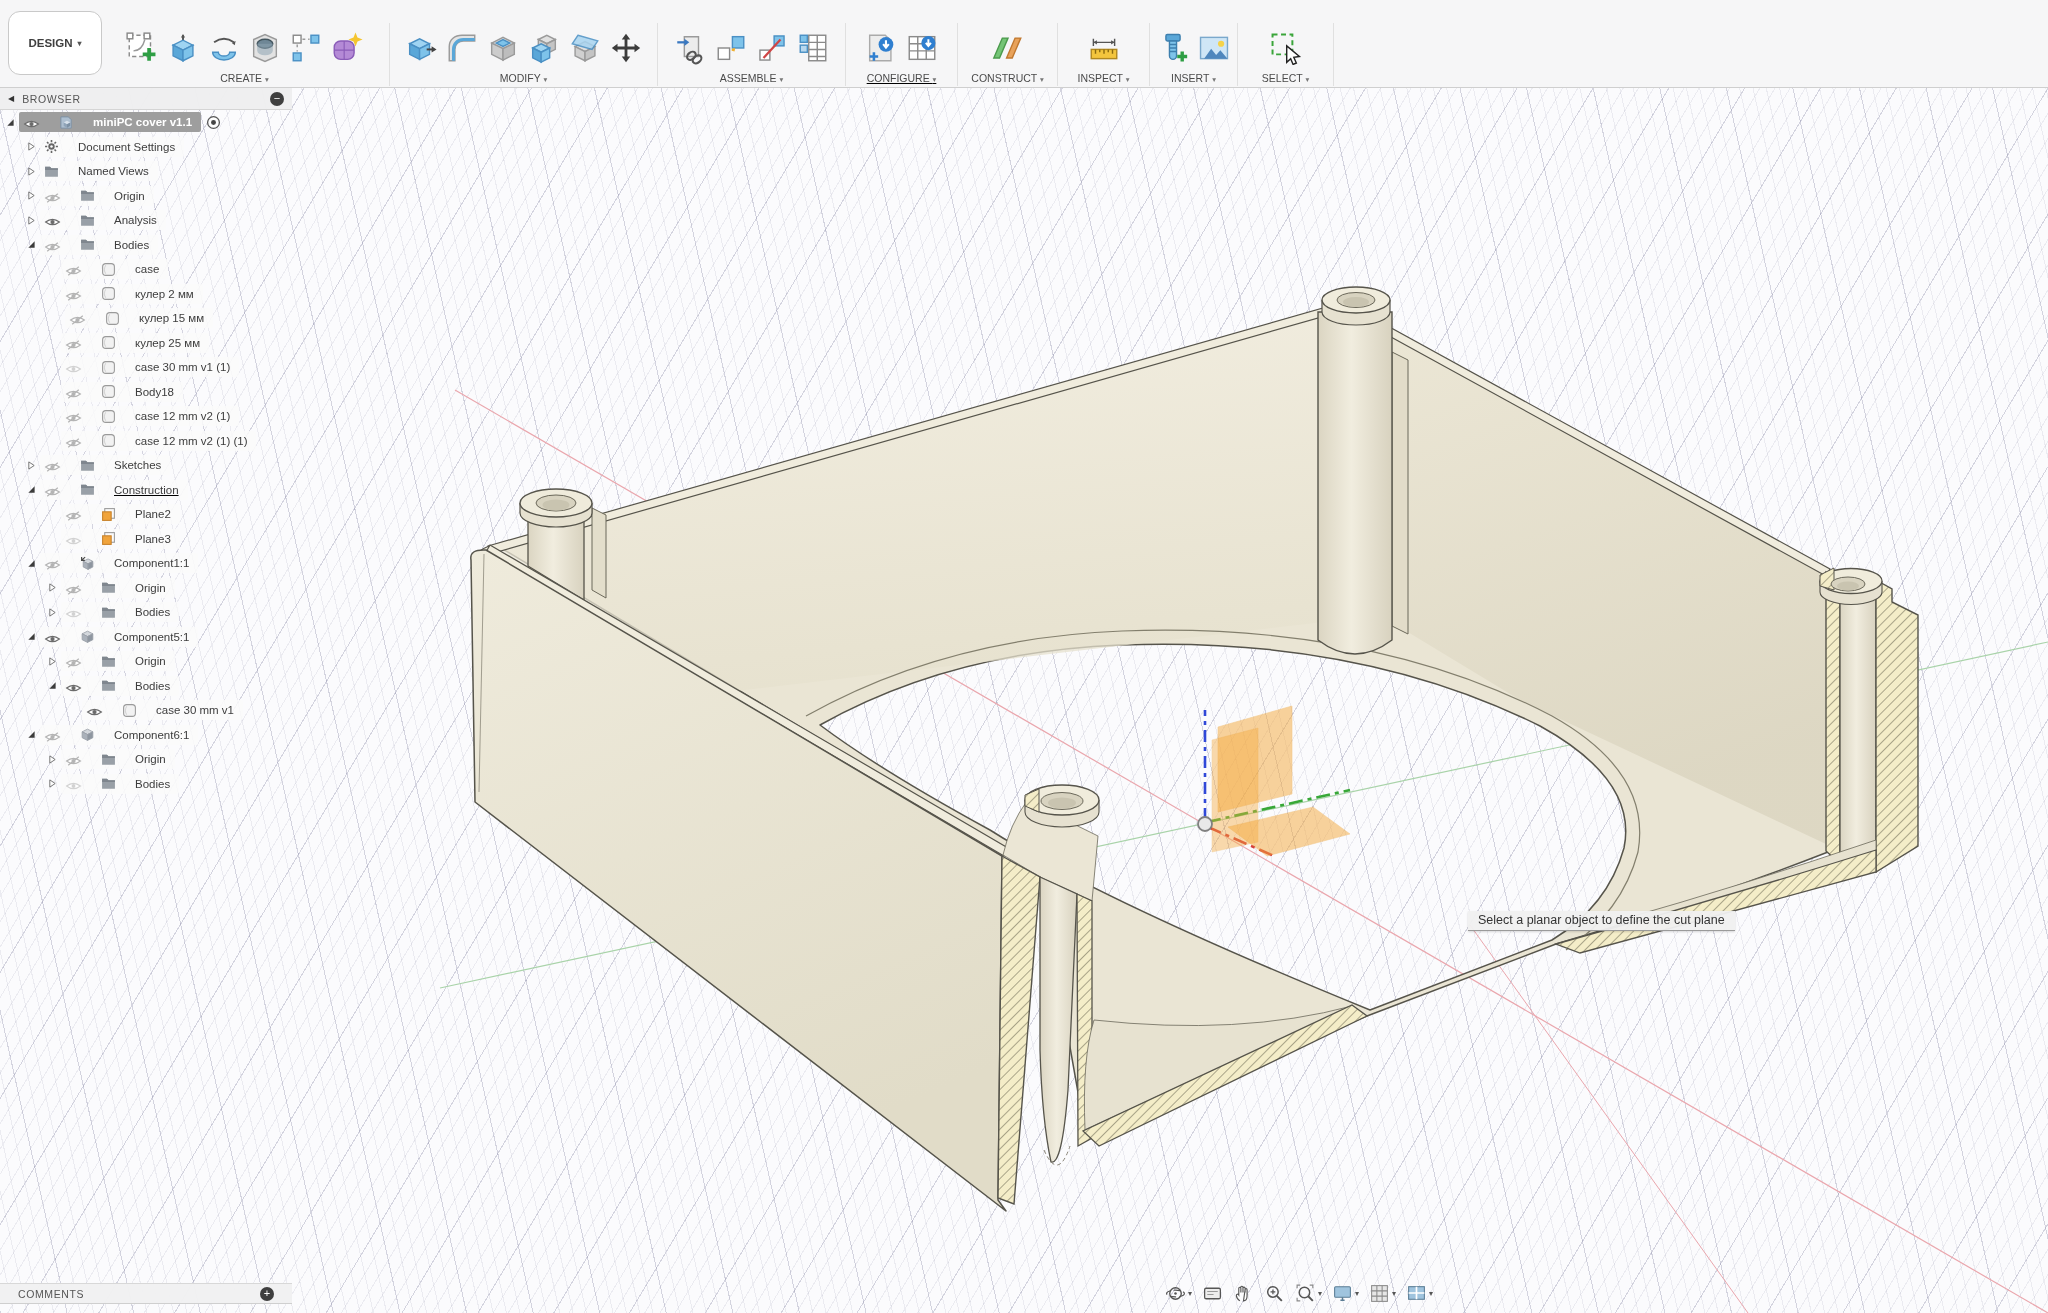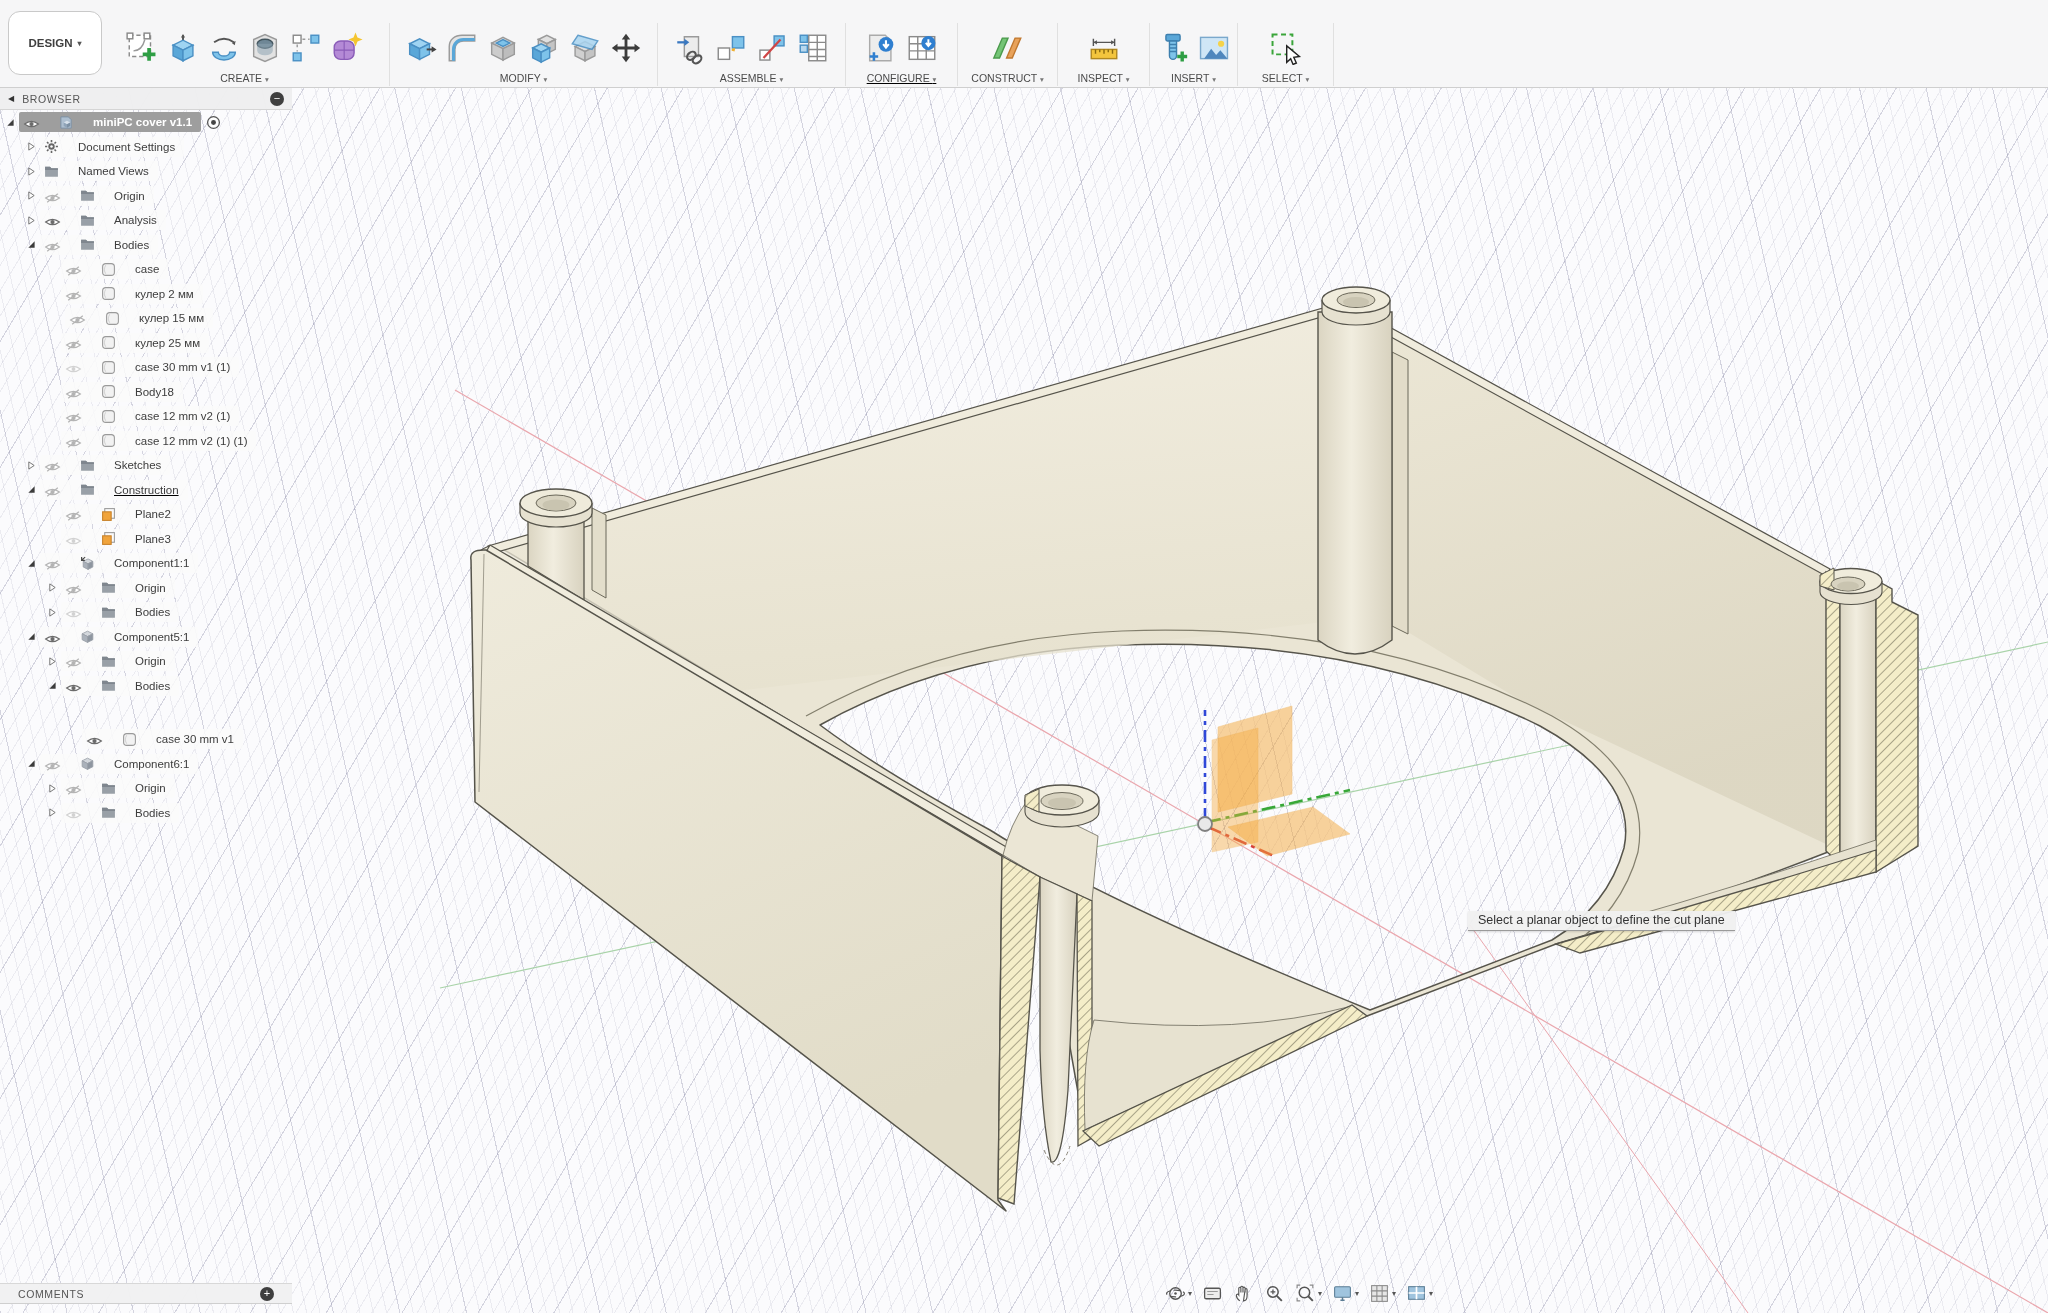--- a/index.html
+++ b/index.html
@@ -820,21 +820,21 @@
               <path d="M1.5 5.5Q8 .5 14.5 5.5 8 10.5 1.5 5.5Z" fill="#fff" stroke="#6b6b6b" stroke-width="1.1"></path>
               <circle cx="8" cy="5.5" r="2" fill="#6b6b6b"></circle>
             </svg></span>
           <span class="bicon"><svg viewBox="0 0 14 12">
               <path d="M1 1.5h4.5L7 3h6v8H1z" fill="#99a0a7"></path>
               <path d="M1 1.5h4.5L7 3h6v1.6H1z" fill="#7f868e"></path>
             </svg></span>
           <span class="blabel">Bodies</span>
         </span>
       </div>
-      <div class="brow" style="padding-left: 69px; margin-top: 29px;">
+      <div class="brow" style="padding-left: 69px;">
         <span class="arrow"></span>
         <span class="bchip">
           <span class="beye"><svg viewBox="0 0 16 11">
               <path d="M1.5 5.5Q8 .5 14.5 5.5 8 10.5 1.5 5.5Z" fill="#fff" stroke="#6b6b6b" stroke-width="1.1"></path>
               <circle cx="8" cy="5.5" r="2" fill="#6b6b6b"></circle>
             </svg></span>
           <span class="bicon"><svg viewBox="0 0 14 14">
               <rect x="1.5" y="1.5" width="11" height="11" rx="3" fill="#f2f2f2" stroke="#9a9a9a"></rect>
               <path d="M4.5 3a7 7 0 0 0 0 8" stroke="#d5d5d5" fill="none"></path>
             </svg></span>

